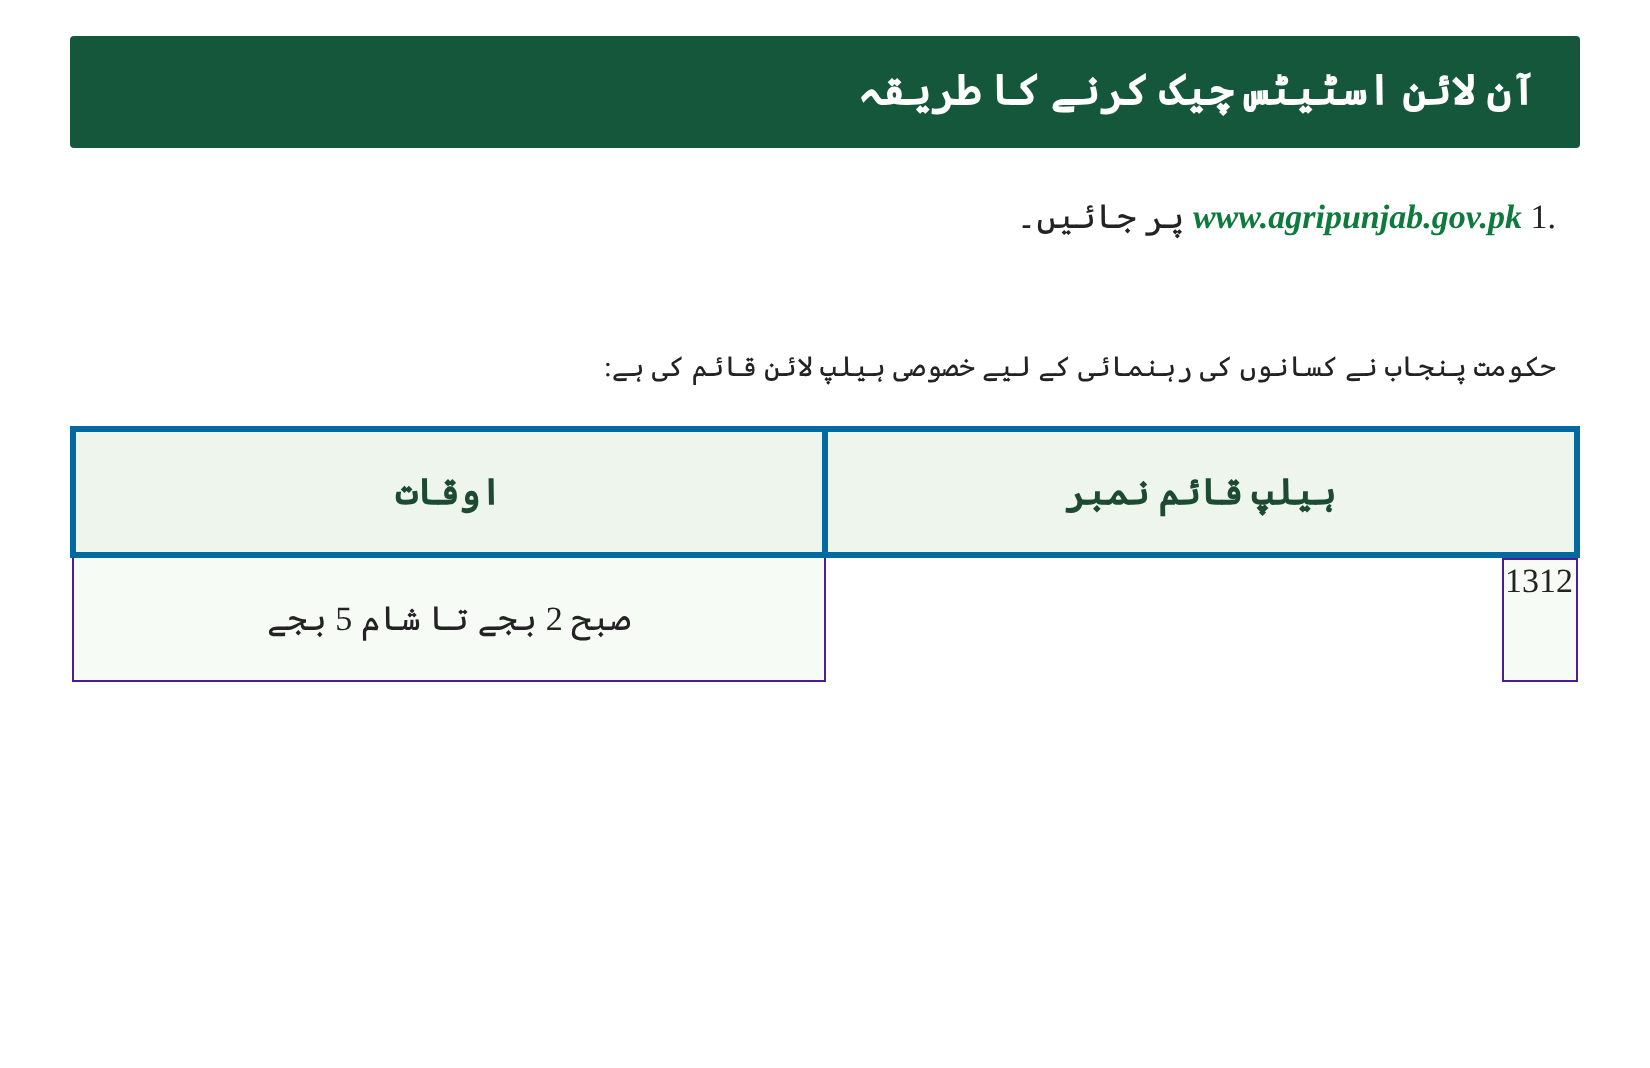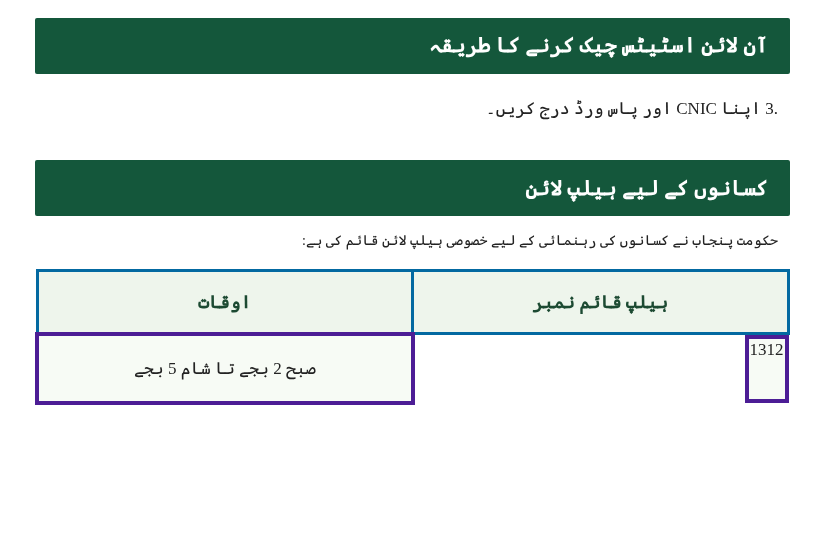--- a/index.html
+++ b/index.html
@@ -94,59 +94,55 @@
     border: 3px solid #0369a1;
     height: 58px;
     font-size: 18px;
     font-weight: bold;
     color: #1c4a32;
     text-align: center;
     vertical-align: middle;
   }
   table.helpline td {
     background: #f7fbf5;
-    border: 4px solid #4c1d95;
+    border: 1px solid #4c1d95;
     height: 58px;
     font-size: 17px;
     color: #232323;
     text-align: center;
     vertical-align: middle;
   }
 </style>
 </head>
 <body>
 
 <div class="page">
   <div class="content">
 
     <div class="section-banner">
       <span class="banner-text">آن لائن اسٹیٹس چیک کرنے کا طریقہ</span>
     </div>
 
     <div class="steps-wrap">
       <ol class="steps">
 
+        <li>
+          <span class="num en">1.</span>
+          <a class="link" href="#">www.agripunjab.gov.pk</a>
+          <span>پر جائیں۔</span>
+        </li>
 
 
-        <li>
-          <span class="num en">3.</span>
-          <span>اپنا</span>
-          <span class="en">CNIC</span>
-          <span>اور پاس ورڈ درج کریں۔</span>
-        </li>
 
 
       </ol>
     </div>
 
     <div class="gap-1"></div>
 
-    <div class="section-banner">
-      <span class="banner-text">کسانوں کے لیے ہیلپ لائن</span>
-    </div>
 
     <div class="intro-line">حکومت پنجاب نے کسانوں کی رہنمائی کے لیے خصوصی ہیلپ لائن قائم کی ہے:</div>
 
     <table class="helpline">
       <thead>
         <tr>
           <th>ہیلپ قائم نمبر</th>
           <th>اوقات</th>
         </tr>
       </thead>

